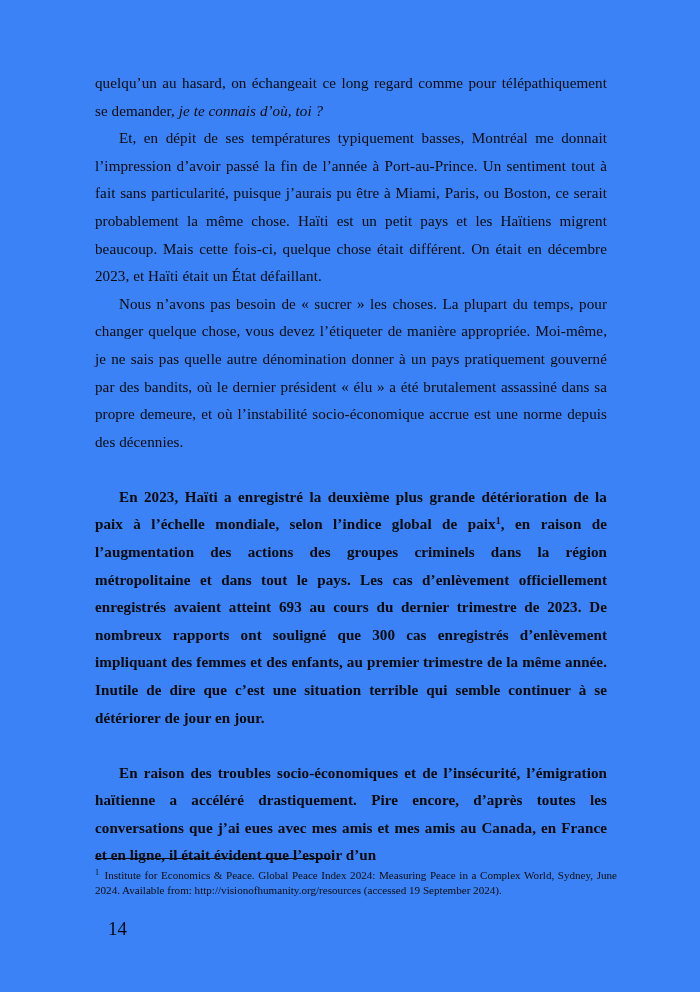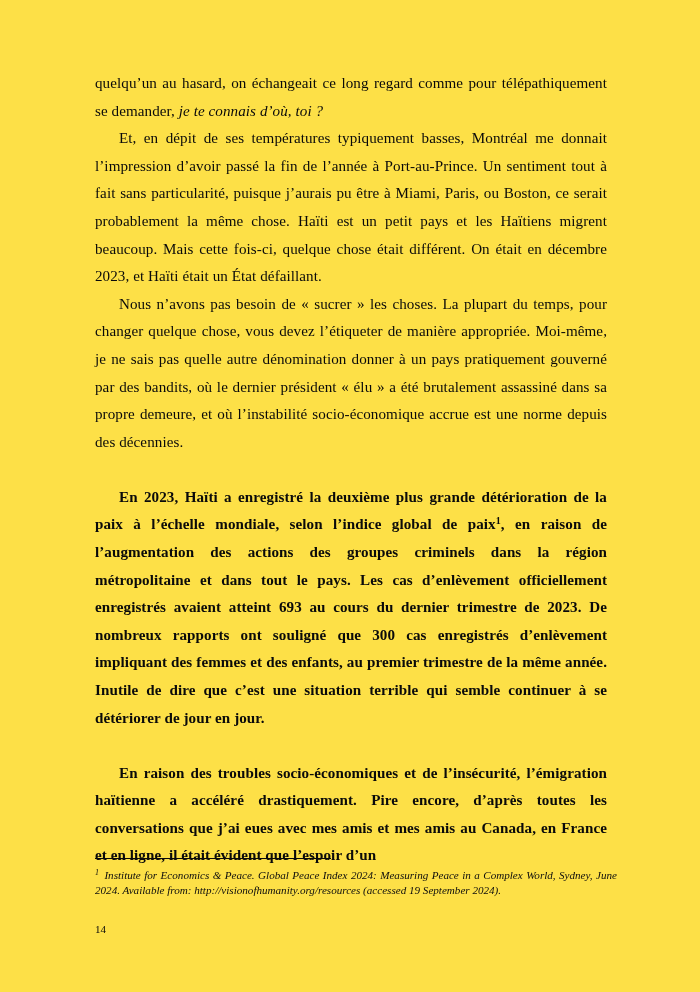--- a/index.html
+++ b/index.html
@@ -7,21 +7,21 @@
     margin: 0;
     padding: 0;
     background: #ffffff;
   }
 
   .page {
     position: relative;
     width: 700px;
     height: 992px;
     margin: 0 auto;
-    background: #fde047;
+    background: #3b82f6;
     overflow: hidden;
     font-family: "Liberation Serif", "DejaVu Serif", serif;
     color: #0a0a0a;
     box-sizing: border-box;
   }
 
   
   .text-column {
     position: absolute;
     left: 95px;
@@ -60,21 +60,20 @@
     line-height: 0;
     vertical-align: 0.55em;
   }
 
   
   .footnote-area {
     position: absolute;
     left: 95px;
     top: 858px;
     width: 522px;
-    font-style: italic;
   }
 
   .footnote-rule {
     width: 236px;
     height: 0;
     border: 0;
     border-top: 1.6px solid #0a0a0a;
     margin: 0 0 9px 0;
   }
 
@@ -90,23 +89,23 @@
   .footnote-text sup.fn-marker {
     font-size: 0.72em;
     line-height: 0;
     vertical-align: 0.5em;
     margin-right: 2px;
   }
 
   
   .folio {
     position: absolute;
-    left: 95px;
+    left: 108px;
     top: 919px;
-    font-size: 11px;
+    font-size: 19px;
     line-height: 20px;
     color: #0a0a0a;
   }
 </style>
 </head>
 <body>
 
 <div class="page">
 
   <div class="text-column">

